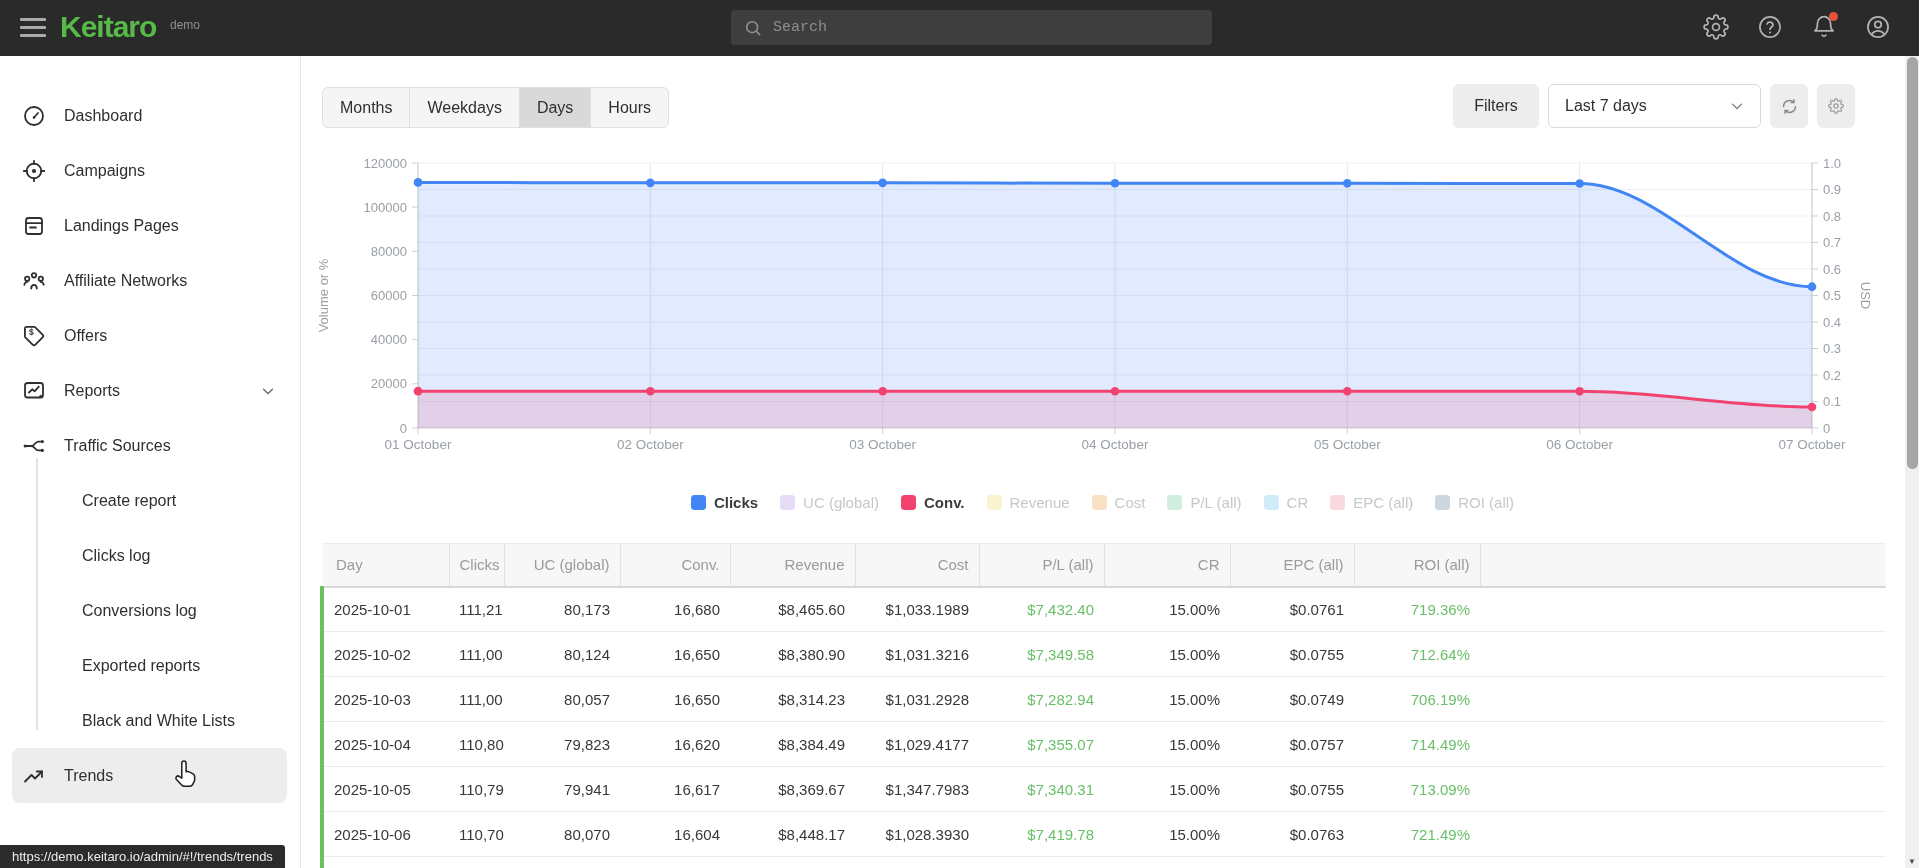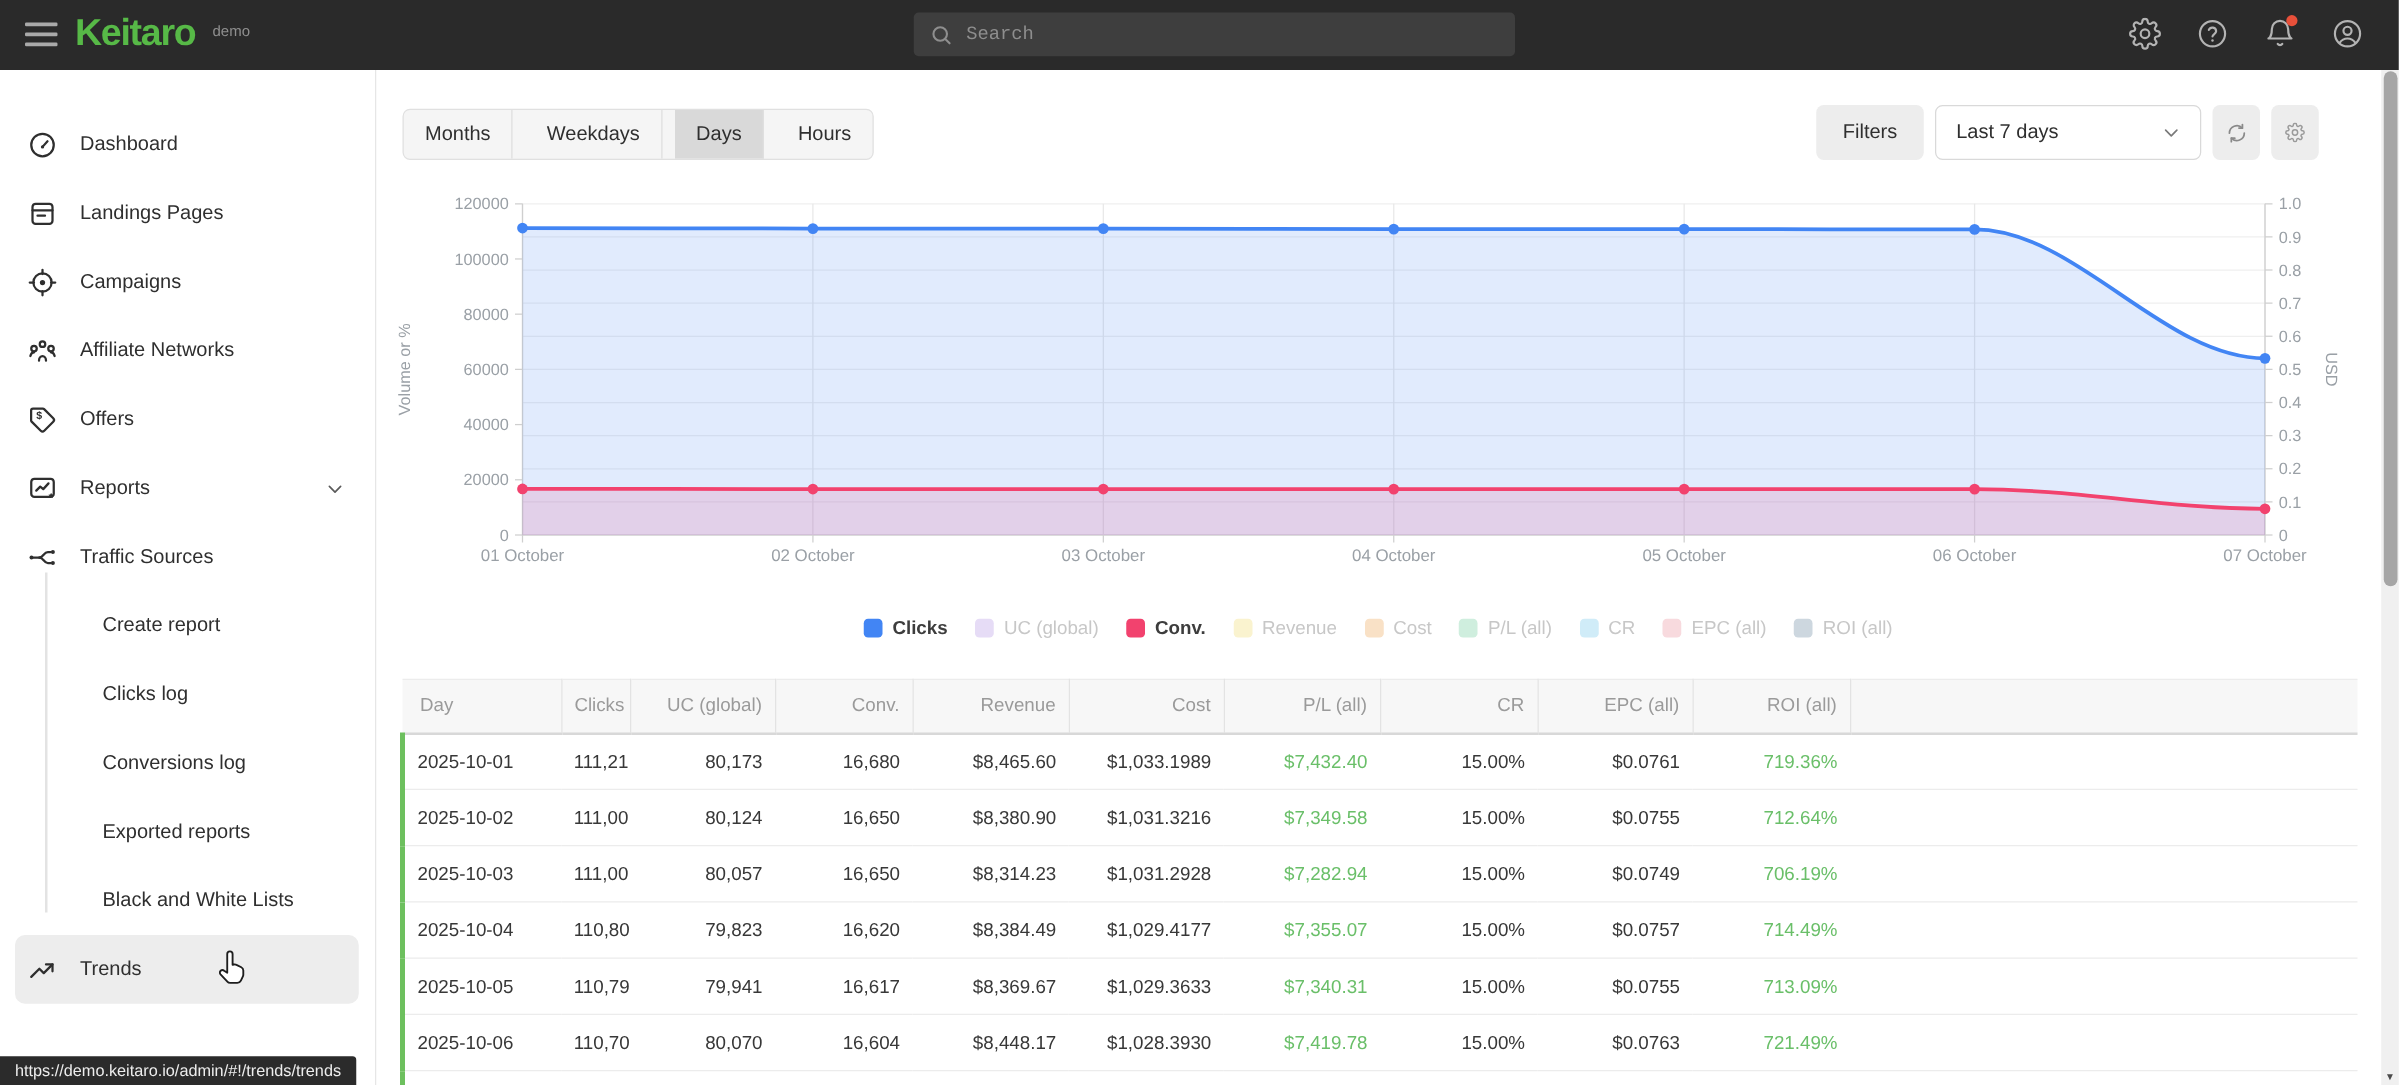--- a/index.html
+++ b/index.html
@@ -35,21 +35,21 @@
   .si-label { margin-left:18px; font-size:16px; color:#2f2f2f; white-space:nowrap; }
   .si.sub { padding-left:52px; }
   .si-chev { margin-left:auto; margin-right:10px; width:18px; height:18px; color:#5a5a5a; }
   .si-chev svg { width:18px; height:18px; }
   .sub-rule { position:absolute; left:36px; top:402px; width:2px; height:272px; background:#e3e3e3; }
 
   
   .content { position:absolute; left:302px; top:56px; right:14px; bottom:0; background:#fff; }
 
   .tabs { position:absolute; left:20px; top:31px; height:41px; display:inline-flex; align-items:stretch;
-    background:#f5f5f5; border:1px solid #e0e0e0; border-radius:6px; overflow:hidden;gap:10px; }
+    background:#f5f5f5; border:1px solid #e0e0e0; border-radius:6px; overflow:hidden; }
   .tab { padding:0 17px; display:flex; align-items:center; font-size:16px; color:#2f2f2f;
     border-right:1px solid #dedede; cursor:pointer; white-space:nowrap; }
   .tab:last-child { border-right:none; }
   .tab.active { background:#d9d9d9; }
 
   .controls { position:absolute; top:28px; right:50px; height:44px; display:flex; gap:9px; }
   .btn-filters { width:86px; height:44px; background:#ededed; border:none; border-radius:6px;
     font-size:16px; color:#2f2f2f; font-family:inherit; cursor:pointer; }
   .dd-period { width:213px; height:44px; background:#fff; border:1px solid #d9d9d9; border-radius:6px;
     display:flex; align-items:center; padding:0 14px 0 16px; font-size:16px; color:#2f2f2f; cursor:pointer; }
@@ -141,32 +141,32 @@
   <div class="si">
     <span class="si-icon"><svg viewBox="0 0 24 24" fill="none" stroke="currentColor" stroke-width="1.8" stroke-linecap="round" stroke-linejoin="round">
           <circle cx="12" cy="12" r="9"></circle>
           <path d="M12 13.5l4-4.5"></path>
           <circle cx="12" cy="13.5" r="1.3" fill="currentColor" stroke="none"></circle>
         </svg></span>
     <span class="si-label">Dashboard</span>
   </div>
   <div class="si">
     <span class="si-icon"><svg viewBox="0 0 24 24" fill="none" stroke="currentColor" stroke-width="1.8" stroke-linecap="round" stroke-linejoin="round">
-          <rect x="4" y="4" width="16" height="16" rx="2.5"></rect>
-          <path d="M4 9.2h16M8 13.5h6"></path>
-        </svg></span>
-    <span class="si-label">Landings Pages</span>
-  </div>
-  <div class="si">
-    <span class="si-icon"><svg viewBox="0 0 24 24" fill="none" stroke="currentColor" stroke-width="1.8" stroke-linecap="round" stroke-linejoin="round">
           <circle cx="12" cy="12" r="7.3"></circle>
           <circle cx="12" cy="12" r="2.1" fill="currentColor" stroke="none"></circle>
           <path d="M12 1.8v3.4M12 18.8v3.4M1.8 12h3.4M18.8 12h3.4"></path>
         </svg></span>
     <span class="si-label">Campaigns</span>
+  </div>
+  <div class="si">
+    <span class="si-icon"><svg viewBox="0 0 24 24" fill="none" stroke="currentColor" stroke-width="1.8" stroke-linecap="round" stroke-linejoin="round">
+          <rect x="4" y="4" width="16" height="16" rx="2.5"></rect>
+          <path d="M4 9.2h16M8 13.5h6"></path>
+        </svg></span>
+    <span class="si-label">Landings Pages</span>
   </div>
   <div class="si">
     <span class="si-icon"><svg viewBox="0 0 24 24" fill="none" stroke="currentColor" stroke-width="1.8" stroke-linecap="round" stroke-linejoin="round">
           <circle cx="12" cy="6.3" r="2.2"></circle>
           <circle cx="5.2" cy="9.8" r="2.2"></circle>
           <circle cx="18.8" cy="9.8" r="2.2"></circle>
           <path d="M9.2 19.5c0-2 1.2-3.6 2.8-3.6s2.8 1.6 2.8 3.6M2.3 15.8c.4-1.7 1.6-2.9 2.9-2.9M21.7 15.8c-.4-1.7-1.6-2.9-2.9-2.9"></path>
         </svg></span>
     <span class="si-label">Affiliate Networks</span>
   </div>
@@ -468,21 +468,21 @@
           <td>$0.0757</td>
           <td class="green">714.49%</td>
           <td></td>
         </tr>
         <tr>
           <td>2025-10-05</td>
           <td>110,79</td>
           <td>79,941</td>
           <td>16,617</td>
           <td>$8,369.67</td>
-          <td>$1,029.3633</td>
+          <td>$1,347.7983</td>
           <td class="green">$7,340.31</td>
           <td>15.00%</td>
           <td>$0.0755</td>
           <td class="green">713.09%</td>
           <td></td>
         </tr>
         <tr>
           <td>2025-10-06</td>
           <td>110,70</td>
           <td>80,070</td>

